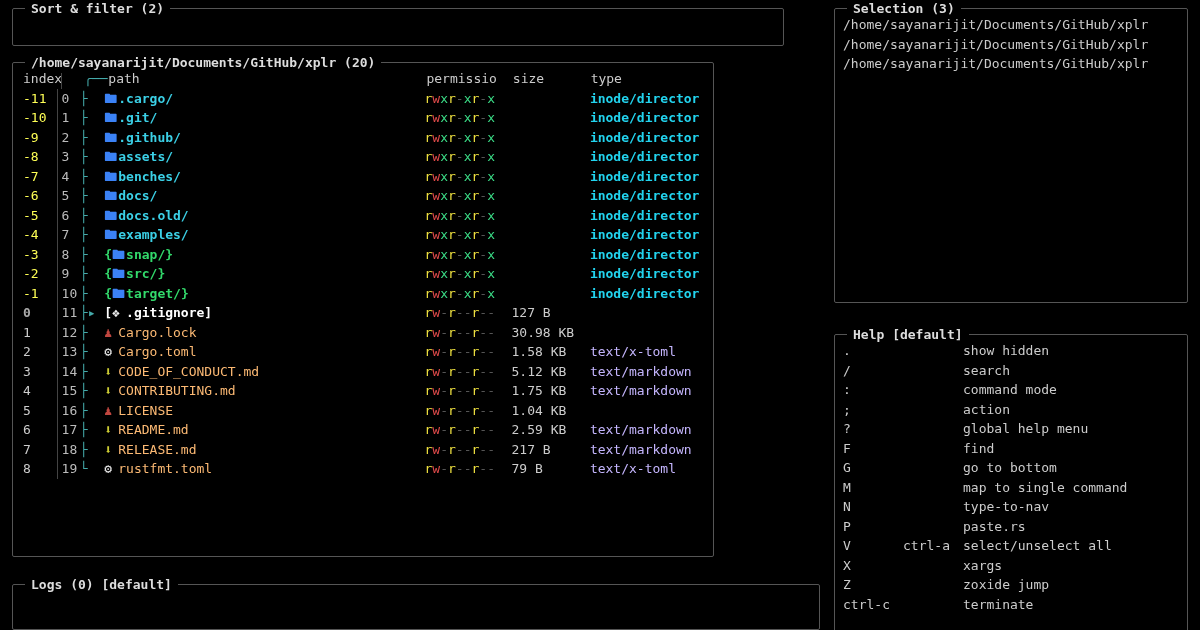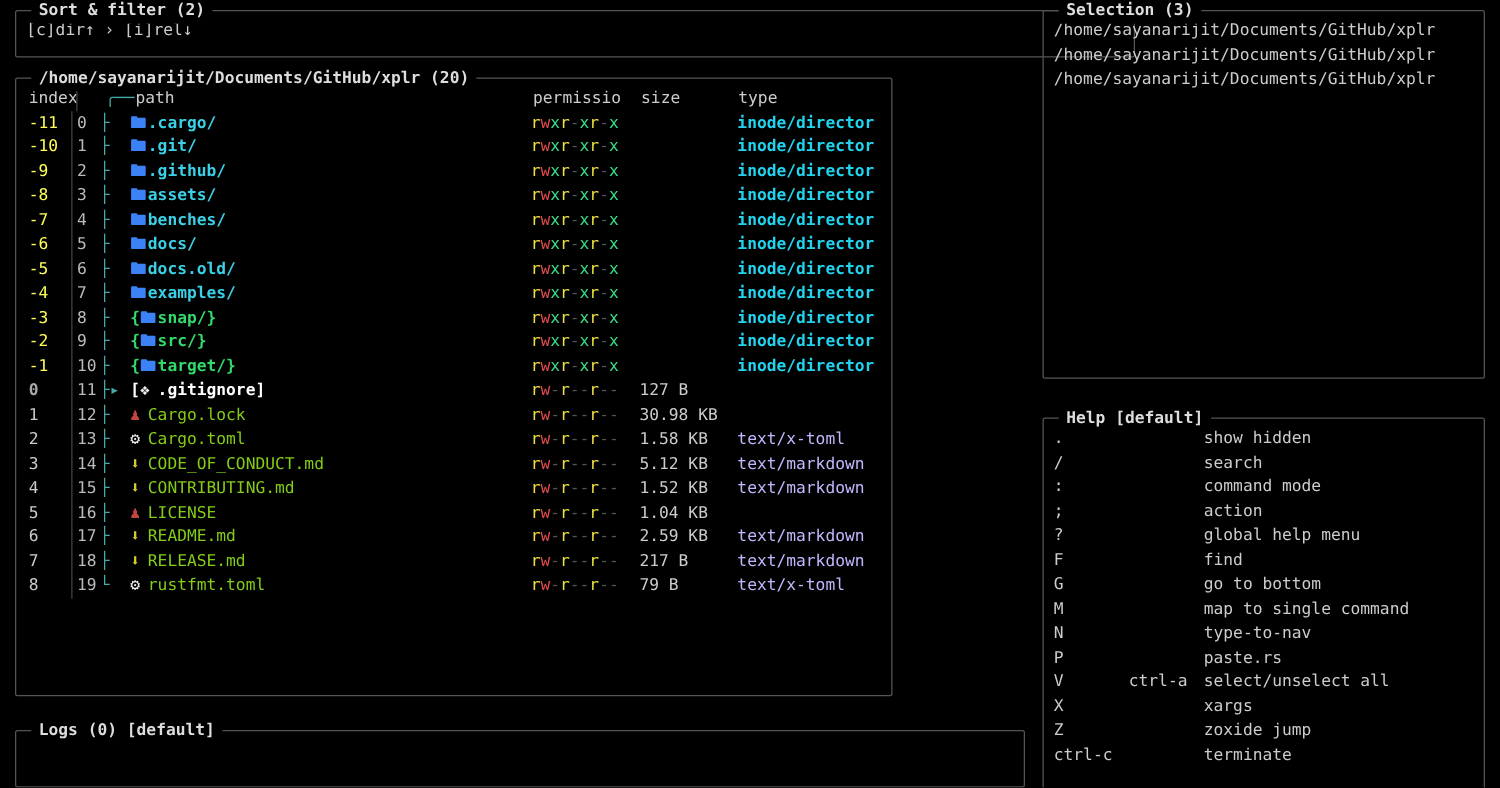--- a/index.html
+++ b/index.html
@@ -23,21 +23,21 @@
     position: absolute;
     top: -0.75em;
     left: 12px;
     background: #000;
     padding: 0 6px;
     color: #ddd;
     font-weight: bold;
     white-space: nowrap;
   }
   
-  #sort-panel { top: 8px; left: 12px; width: 896px; height: 38px; }
+  #sort-panel { top: 8px; left: 12px; width: 772px; height: 38px; }
   #sort-content { padding: 6px 8px 2px 8px; color: #ccc; }
   
   #main-panel { top: 62px; left: 12px; width: 702px; height: 495px; }
   #main-body { padding: 6px 10px; }
   .hdr-row, .row { display: flex; white-space: nowrap; }
   .hdr-row { color: #ccc; }
   .col-idx   { width: 38px; padding-right: 4px; }
   .col-ord   { width: 26px; text-align: left; border-left: 1px solid #444; padding-left: 4px;}
   .col-tree  { width: 28px; color: #4aa; text-align: left; }
   .col-name  { width: 368px; text-align: left; overflow: hidden; }
@@ -51,21 +51,21 @@
   .idx-pos { color: #ccc; }
   .ord { color: #bbb; }
   .tree { color: #4aa; }
   .dir-icon { color: #3b82f6; display:inline-block; width:14px; }
   .gear-icon { color: #eee; display:inline-block; width:14px; }
   .diamond-icon { color: #eee; display:inline-block; width:14px; }
   .lock-icon { color: #c0463f; display:inline-block; width:14px; }
   .down-icon { color: #cc3; display:inline-block; width:14px; }
   .name-dir { color: #3bd0e6; font-weight: bold; }
   .name-sel { color: #32d96b; font-weight: bold; }
-  .name-file { color: #84cc16; text-align: center; }
+  .name-file { color: #fdba74; text-align: center; }
   .focus-name { color: #fff; font-weight: bold; }
   .perm .r { color: #eee040; }
   .perm .w { color: #e34b4b; }
   .perm .x { color: #3bdc86; }
   .perm .d { color: #555; }
   .perm { letter-spacing: 0; }
   .type-dir { color: #22d3ee; font-weight: bold; }
   .type-file { color: #c4b5fd; }
   
   #logs-panel { top: 584px; left: 12px; width: 808px; height: 46px; }
@@ -79,21 +79,20 @@
   .help-row { display: flex; white-space: nowrap; }
   .help-key  { width: 60px; color: #ccc; }
   .help-mod  { width: 60px; color: #ccc; }
   .help-desc { flex: 1; color: #ccc; }
 </style>
 </head>
 <body>
 
 <div id="sort-panel" class="panel">
   <div class="panel-title">Sort &amp; filter (2)</div>
-  <div id="sort-content">[c]dir↑ › [i]rel↓</div>
 </div>
 
 <div id="main-panel" class="panel">
   <div class="panel-title">/home/sayanarijit/Documents/GitHub/xplr (20)</div>
   <div id="main-body">
     <div class="hdr-row">
       <span class="col-idx hdr-label">index</span>
       <span class="col-ord"></span>
       <span class="col-tree hdr-tree-dash">╭──</span>
       <span class="col-name hdr-label">path</span>
@@ -236,21 +235,21 @@
           <span class="col-perm perm"><span class="r">r</span><span class="w">w</span><span class="d">-</span><span class="r">r</span><span class="d">-</span><span class="d">-</span><span class="r">r</span><span class="d">-</span><span class="d">-</span></span>
           <span class="col-size">5.12 KB</span>
           <span class="col-type type-file">text/markdown</span>
         </div>
         <div class="row">
           <span class="col-idx idx-pos">4</span>
           <span class="col-ord ord">15</span>
           <span class="col-tree tree">├</span>
           <span class="col-name"><span class="name-file"></span><span class="down-icon">⬇</span><span class="name-file">CONTRIBUTING.md</span><span class="name-file"></span></span>
           <span class="col-perm perm"><span class="r">r</span><span class="w">w</span><span class="d">-</span><span class="r">r</span><span class="d">-</span><span class="d">-</span><span class="r">r</span><span class="d">-</span><span class="d">-</span></span>
-          <span class="col-size">1.52 KB</span>
+          <span class="col-size">1.75 KB</span>
           <span class="col-type type-file">text/markdown</span>
         </div>
         <div class="row">
           <span class="col-idx idx-pos">5</span>
           <span class="col-ord ord">16</span>
           <span class="col-tree tree">├</span>
           <span class="col-name"><span class="name-file"></span><span class="lock-icon">♟</span><span class="name-file">LICENSE</span><span class="name-file"></span></span>
           <span class="col-perm perm"><span class="r">r</span><span class="w">w</span><span class="d">-</span><span class="r">r</span><span class="d">-</span><span class="d">-</span><span class="r">r</span><span class="d">-</span><span class="d">-</span></span>
           <span class="col-size">1.04 KB</span>
           <span class="col-type type-file"></span>

